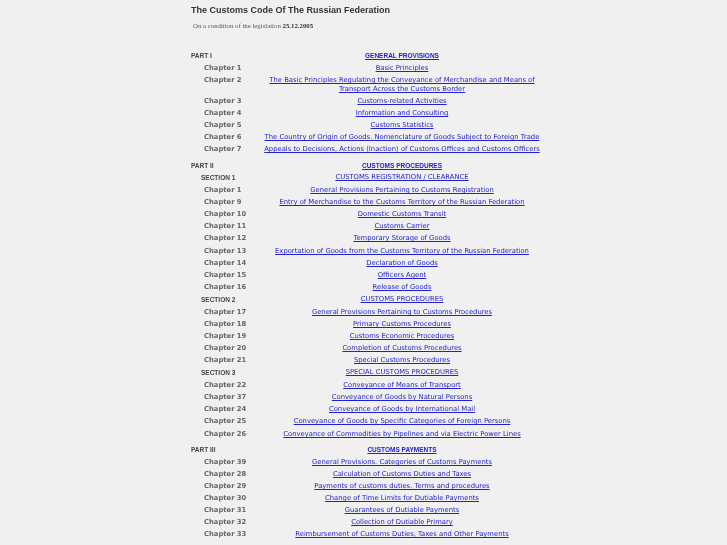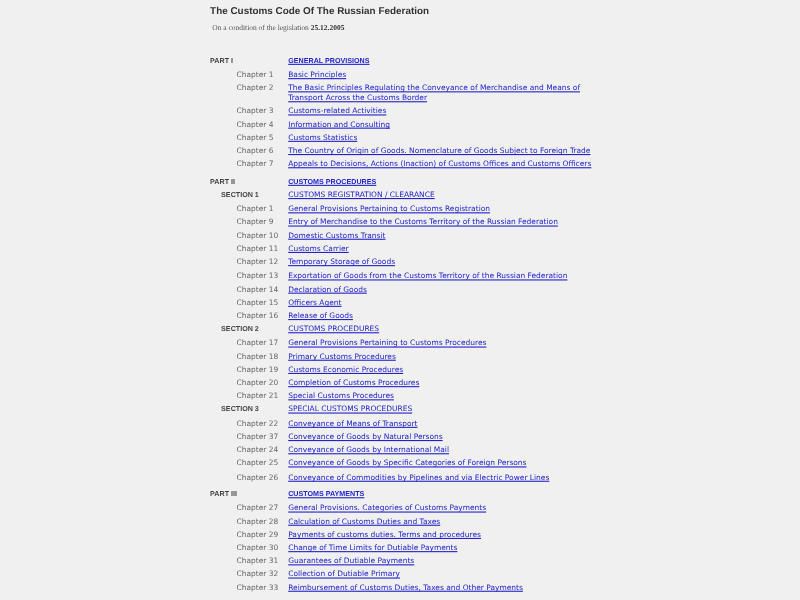--- a/index.html
+++ b/index.html
@@ -16,25 +16,25 @@
     position: absolute; left: 0; top: 5px;
     font-family: "Liberation Sans", sans-serif;
     font-weight: bold; font-size: 9px; color: #333;
     white-space: nowrap;
   }
   .intro { position: absolute; left: 2px; top: 21px; font-size: 6.8px; line-height: 10px; color: #555; font-family: Liberation Serif, serif; }
   .intro b { color: #333; }
   a { color: #2222cc; text-decoration: underline; }
   .row { position: absolute; left: 0; width: 520px; font-size: 6.8px; line-height: 9px; }
   .row .lab { position: absolute; left: 0; top: 0; white-space: nowrap; }
-  .row .link { position: absolute; left: 71px; width: 280px; }
+  .row .link { position: absolute; left: 71px; width: 280px; text-align: center; }
   .part .lab { font-family: "Liberation Sans", sans-serif; font-weight: bold; color: #444; font-size: 6.5px; }
   .part .link a { font-family: "Liberation Sans", sans-serif; font-weight: bold; font-size: 6.5px; }
   .section .lab { left: 10px; font-family: "Liberation Sans", sans-serif; font-weight: bold; color: #444; font-size: 6.5px; }
-  .chapter .lab { left: 24px; color: #666; }
+  .chapter .lab { left: 13px; color: #666; font-weight: bold; }
 </style>
 </head>
 <body>
 
 <div class="page">
   <div class="title">The Customs Code Of The Russian Federation</div>
   <div class="intro">
     <div>
       <span>On a condition of the legislation</span>
       <b>25.12.2005</b>
@@ -163,21 +163,21 @@
       </div>
       <div class="row chapter" style="top: 430px;">
         <span class="lab">Chapter 26</span>
         <span class="link"><a href="#">Conveyance of Commodities by Pipelines and via Electric Power Lines</a></span>
       </div>
       <div class="row part" style="top: 445px;">
         <span class="lab">PART III</span>
         <span class="link"><a href="#">CUSTOMS PAYMENTS</a></span>
       </div>
       <div class="row chapter" style="top: 458px;">
-        <span class="lab">Chapter 27</span>
+        <span class="lab">Chapter 39</span>
         <span class="link"><a href="#">General Provisions. Categories of Customs Payments</a></span>
       </div>
       <div class="row chapter" style="top: 470px;">
         <span class="lab">Chapter 28</span>
         <span class="link"><a href="#">Calculation of Customs Duties and Taxes</a></span>
       </div>
       <div class="row chapter" style="top: 482px;">
         <span class="lab">Chapter 29</span>
         <span class="link"><a href="#">Payments of customs duties. Terms and procedures</a></span>
       </div>

